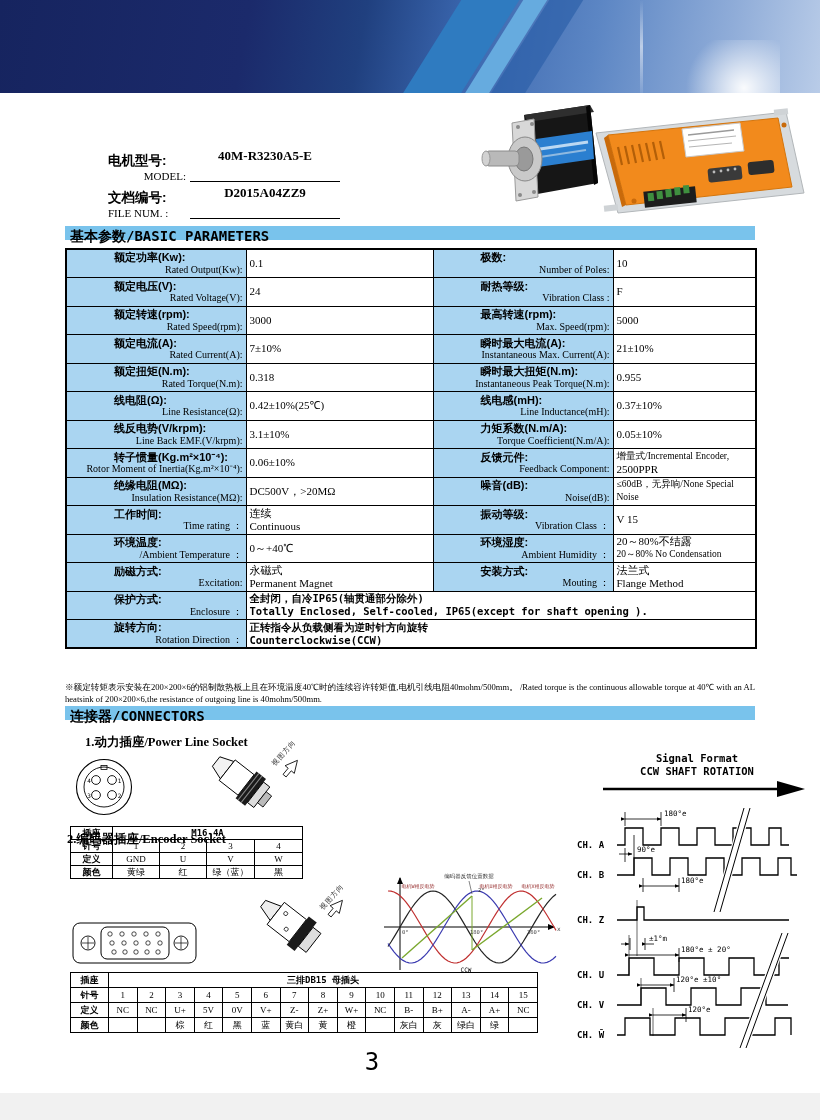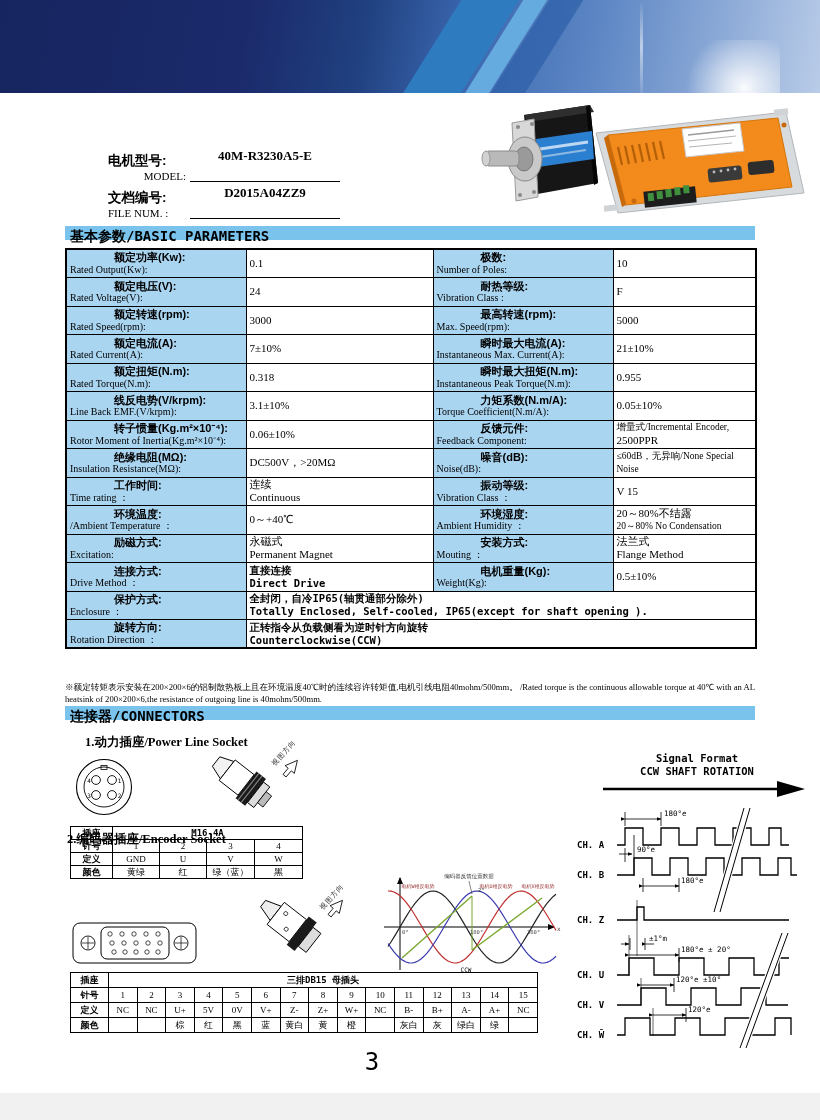--- a/index.html
+++ b/index.html
@@ -29,21 +29,21 @@
   .sechead{position:absolute;left:65px;width:690px;height:14px;background:#79c3ec;
     font-family:"DejaVu Sans Mono",monospace;font-weight:bold;font-size:14px;
     line-height:21px;padding-left:5px;box-sizing:border-box;color:#000;}
   
   table{border-collapse:collapse;table-layout:fixed;}
   .ptable{position:absolute;left:65px;top:248px;width:690px;border:2px solid #000;}
   .ptable td{border:1px solid #000;padding:0 3px;vertical-align:middle;overflow:hidden;}
   .ptable tr{height:28.5px;}
   .plabel{background:#aad5f1;}
   .plabel .cn{font-family:"Liberation Sans",sans-serif;font-weight:600;font-size:11px;line-height:12.5px;margin-left:44px;}
-  .plabel .en{font-size:10px;line-height:12px;}
+  .plabel .en{font-size:10px;line-height:12px;text-align:right;}
   .pval{text-align:left;font-size:11px;line-height:13px;}
   .pval .ln.small{font-size:9.5px;}
   .gothic{font-family:"DejaVu Sans Mono",monospace;font-weight:bold;font-size:10.5px;}
   
   .footnote{position:absolute;left:65px;top:681px;width:692px;font-size:8.6px;line-height:1.4;}
   
   .subhead{position:absolute;font-size:12.5px;font-weight:bold;}
   
   .stable{position:absolute;border:1px solid #000;background:#fff;}
   .stable td{border:1px solid #000;text-align:center;font-size:9px;padding:0;line-height:12px;}
@@ -227,20 +227,36 @@
           <td class="plabel">
             <div class="cn">瞬时最大扭矩(N.m):</div>
             <div class="en">Instantaneous Peak Torque(N.m):</div>
           </td>
           <td class="pval">
             <div class="ln">0.955</div>
           </td>
         </tr>
         <tr>
           <td class="plabel">
+            <div class="cn">线电阻(Ω):</div>
+            <div class="en">Line Resistance(Ω):</div>
+          </td>
+          <td class="pval">
+            <div class="ln">0.42±10%(25℃)</div>
+          </td>
+          <td class="plabel">
+            <div class="cn">线电感(mH):</div>
+            <div class="en">Line Inductance(mH):</div>
+          </td>
+          <td class="pval">
+            <div class="ln">0.37±10%</div>
+          </td>
+        </tr>
+        <tr>
+          <td class="plabel">
             <div class="cn">线反电势(V/krpm):</div>
             <div class="en">Line Back EMF.(V/krpm):</div>
           </td>
           <td class="pval">
             <div class="ln">3.1±10%</div>
           </td>
           <td class="plabel">
             <div class="cn">力矩系数(N.m/A):</div>
             <div class="en">Torque Coefficient(N.m/A):</div>
           </td>
@@ -324,37 +340,20 @@
             <div class="ln">永磁式</div>
             <div class="ln">Permanent Magnet</div>
           </td>
           <td class="plabel">
             <div class="cn">安装方式:</div>
             <div class="en">Mouting ：</div>
           </td>
           <td class="pval">
             <div class="ln">法兰式</div>
             <div class="ln">Flange Method</div>
-          </td>
-        </tr>
-        <tr>
-          <td class="plabel">
-            <div class="cn">连接方式:</div>
-            <div class="en">Drive Method ：</div>
-          </td>
-          <td class="pval">
-            <div class="ln gothic">直接连接</div>
-            <div class="ln gothic">Direct Drive</div>
-          </td>
-          <td class="plabel">
-            <div class="cn">电机重量(Kg):</div>
-            <div class="en">Weight(Kg):</div>
-          </td>
-          <td class="pval">
-            <div class="ln">0.5±10%</div>
           </td>
         </tr>
         <tr>
           <td class="plabel">
             <div class="cn">保护方式:</div>
             <div class="en">Enclosure ：</div>
           </td>
           <td class="pval" colspan="3">
             <div class="ln gothic">全封闭，自冷IP65(轴贯通部分除外)</div>
             <div class="ln gothic">Totally Enclosed, Self-cooled, IP65(except for shaft opening ).</div>

